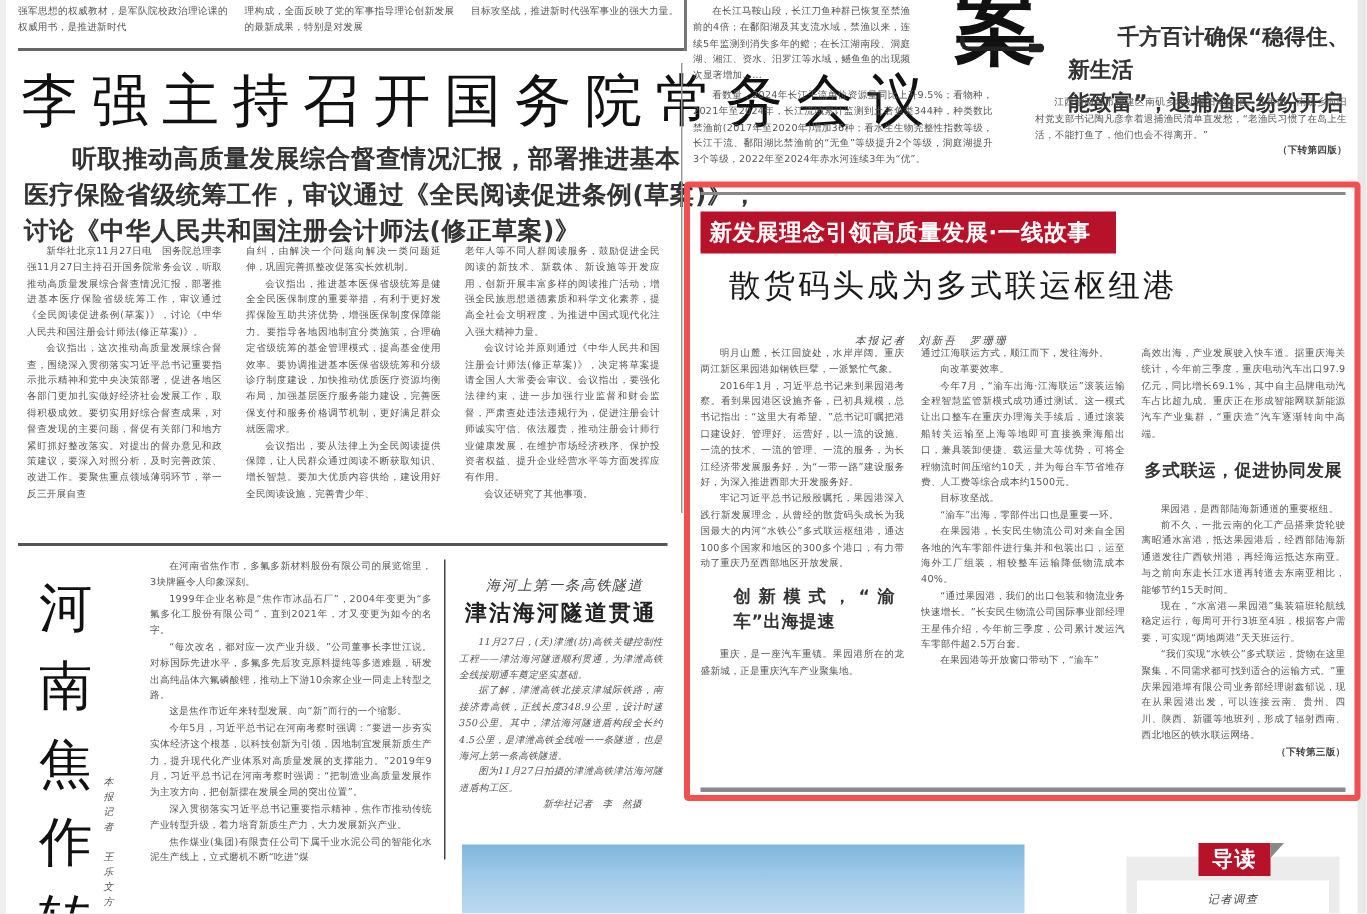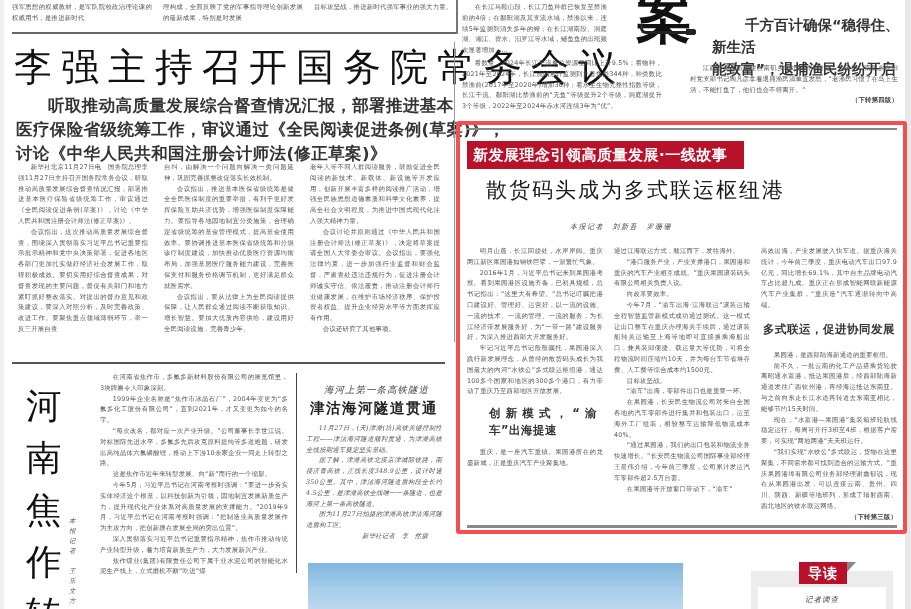--- a/index.html
+++ b/index.html
@@ -36,21 +36,21 @@
   .tr-head span { display: block; white-space: nowrap; }
   .tr-lower { position: absolute; top: 58px; width: 200px; }
 
   
   .red-frame { position: absolute; left: 456px; top: 121px; width: 451px; height: 413px; border: 4px solid #f25050; border-radius: 3px; }
   .rf-topline { position: absolute; left: 467px; top: 128px; width: 430px; height: 2px; background: #888; }
   .rf-botline { position: absolute; left: 467px; top: 525px; width: 430px; height: 3px; background: #8a8a8a; }
   .kicker { position: absolute; left: 467px; top: 141px; width: 277px; height: 28px; background: #b8122a; color: #fff; font-size: 15px; font-weight: bold; line-height: 28px; padding-left: 6px; letter-spacing: 0.5px; white-space: nowrap; }
   .hl2 { position: absolute; left: 486px; top: 176px; font-family: "DejaVu Serif", serif; font-size: 21px; color: #1a1a1a; letter-spacing: 2px; white-space: nowrap; }
   .byline2 { position: absolute; left: 570px; top: 222px; font-family: "DejaVu Serif", serif; font-size: 7px; color: #444; letter-spacing: 1.5px; font-style: italic; white-space: nowrap; }
-  .a2col { position: absolute; top: 246px; width: 136px; }
+  .a2col { position: absolute; top: 230px; width: 136px; }
   .sec-head { font-size: 11.5px; font-weight: bold; color: #333; line-height: 17px; letter-spacing: 0.5px; margin: 8px 0 8px 0; white-space: nowrap; }
 
   
   .bl-rule { position: absolute; left: 12px; top: 362px; width: 300px; height: 2px; background: #555; }
   .henan-title { position: absolute; left: 26px; top: 380px; width: 40px; font-family: "DejaVu Sans", sans-serif; font-size: 35.5px; line-height: 52px; color: #111; }
   .henan-title span { display: block; }
   .henan-byline { position: absolute; left: 69px; top: 516px; width: 10px; font-family: "DejaVu Serif", serif; font-size: 6.5px; line-height: 10px; color: #555; font-style: italic; }
   .henan-byline2 { position: absolute; left: 69px; top: 566px; width: 10px; font-family: "DejaVu Serif", serif; font-size: 6.5px; line-height: 10px; color: #555; font-style: italic; }
   .henan-body { position: absolute; left: 100px; top: 372px; width: 188px; }
   .henan-vrule { position: absolute; left: 296px; top: 373px; width: 1px; height: 200px; background: #444; }
@@ -138,21 +138,20 @@
 
   <div class="a2col body-text" style="left:467px;">
     <p>明月山麓，长江回旋处，水岸岸阔。重庆两江新区果园港如钢铁巨擘，一派繁忙气象。</p>
     <p>2016年1月，习近平总书记来到果园港考察。看到果园港区设施齐备，已初具规模，总书记指出：“这里大有希望。”总书记叮嘱把港口建设好、管理好、运营好，以一流的设施、一流的技术、一流的管理、一流的服务，为长江经济带发展服务好，为“一带一路”建设服务好，为深入推进西部大开发服务好。</p>
     <p>牢记习近平总书记殷殷嘱托，果园港深入践行新发展理念，从曾经的散货码头成长为我国最大的内河“水铁公”多式联运枢纽港，通达100多个国家和地区的300多个港口，有力带动了重庆乃至西部地区开放发展。</p>
     <div class="sec-head" style="white-space:normal; padding-left:22px; text-indent:0; width:130px;">创新模式，“渝车”出海提速</div>
     <p>重庆，是一座汽车重镇。果园港所在的龙盛新城，正是重庆汽车产业聚集地。</p>
   </div>
   <div class="a2col body-text" style="left:614px;">
     <p style="text-indent:0">通过江海联运方式，顺江而下，发往海外。</p>
-    <p>“港口服务产业，产业支撑港口，果园港和重庆的汽车产业相互成就。”重庆果园滚装码头有限公司相关负责人说。</p>
     <p>向改革要效率。</p>
     <p>今年7月，“渝车出海·江海联运”滚装运输全程智慧监管新模式成功通过测试。这一模式让出口整车在重庆办理海关手续后，通过滚装船转关运输至上海等地即可直接换乘海船出口，兼具装卸便捷、载运量大等优势，可将全程物流时间压缩约10天，并为每台车节省堆存费、人工费等综合成本约1500元。</p>
     <p>目标攻坚战。</p>
     <p>“渝车”出海，零部件出口也是重要一环。</p>
     <p>在果园港，长安民生物流公司对来自全国各地的汽车零部件进行集并和包装出口，运至海外工厂组装，相较整车运输降低物流成本40%。</p>
     <p>“通过果园港，我们的出口包装和物流业务快速增长。”长安民生物流公司国际事业部经理王星伟介绍，今年前三季度，公司累计发运汽车零部件超2.5万台套。</p>
     <p>在果园港等开放窗口带动下，“渝车”</p>
   </div>
   <div class="a2col body-text" style="left:761px;">
     <p style="text-indent:0">高效出海，产业发展驶入快车道。据重庆海关统计，今年前三季度，重庆电动汽车出口97.9亿元，同比增长69.1%，其中自主品牌电动汽车占比超九成。重庆正在形成智能网联新能源汽车产业集群，“重庆造”汽车逐渐转向中高端。</p>

